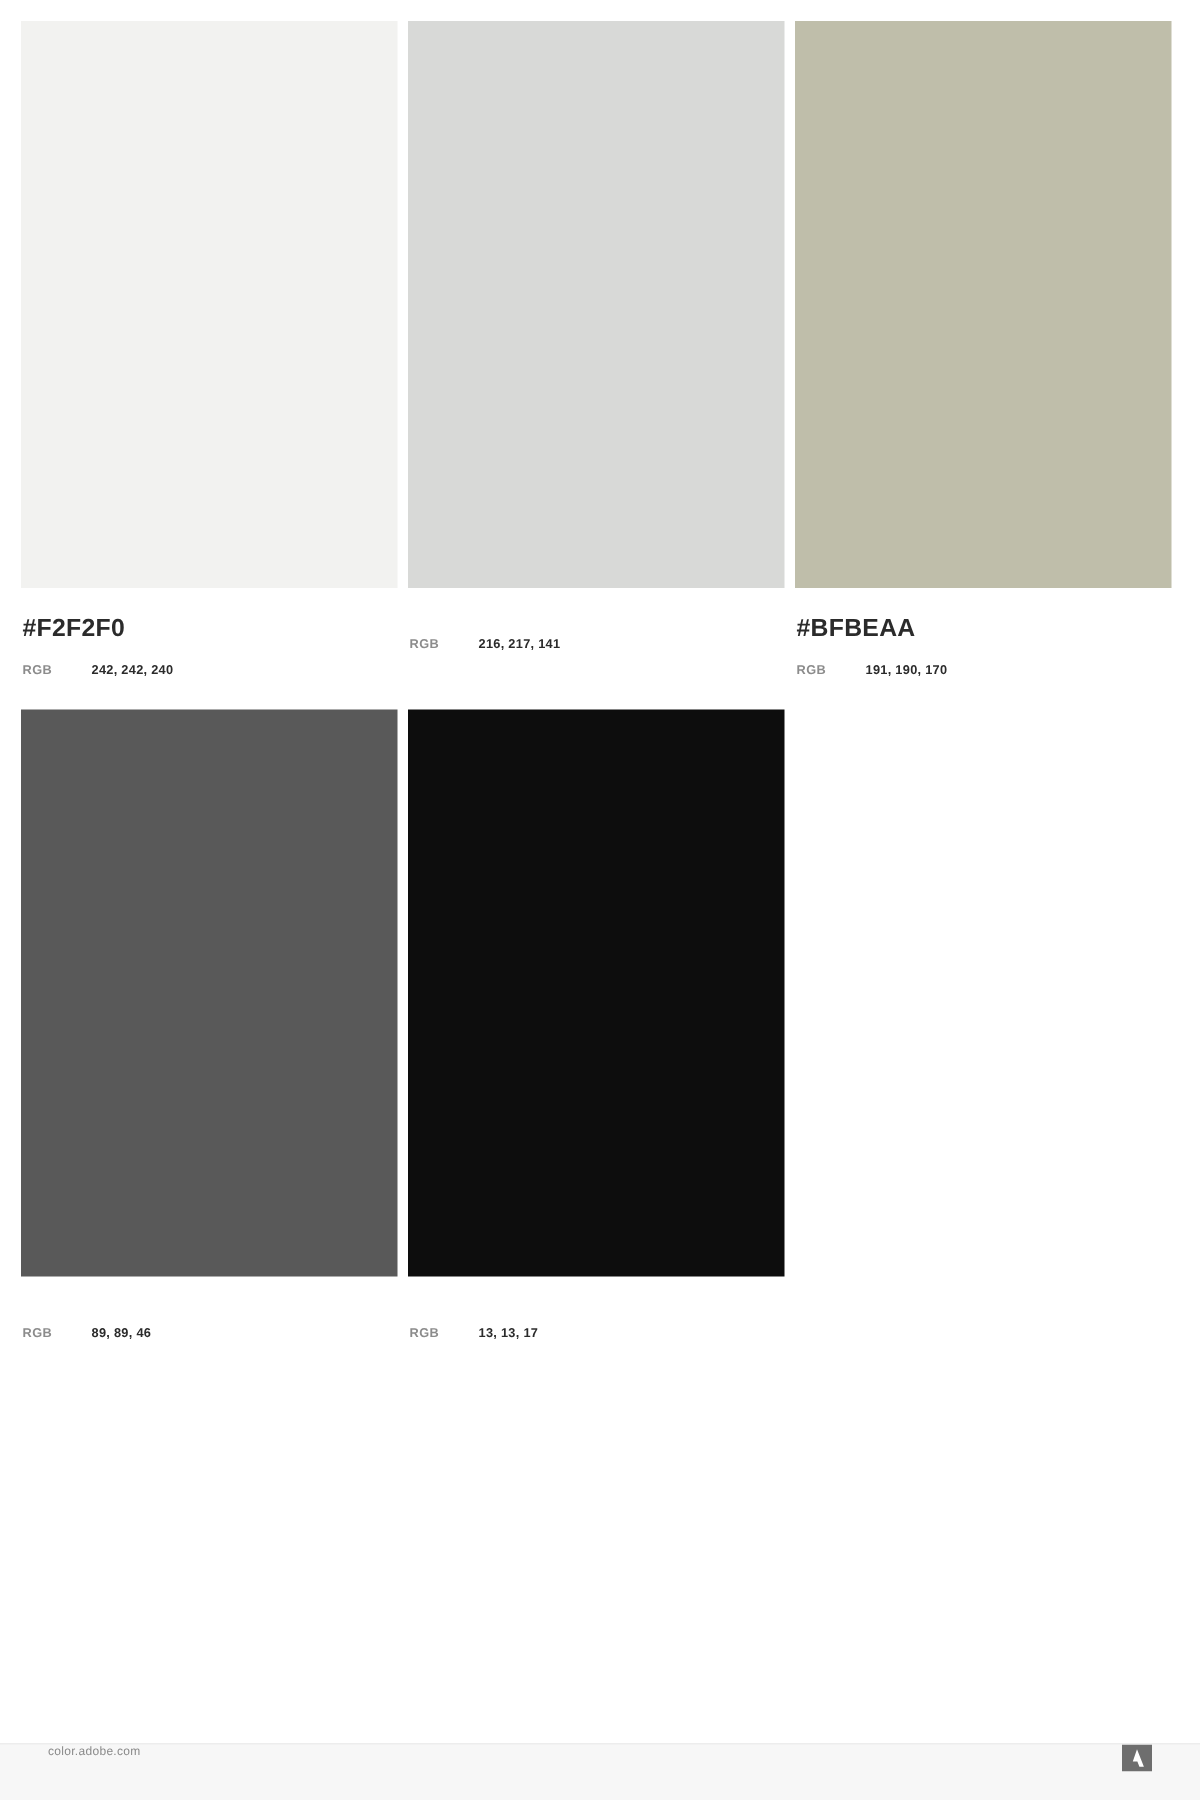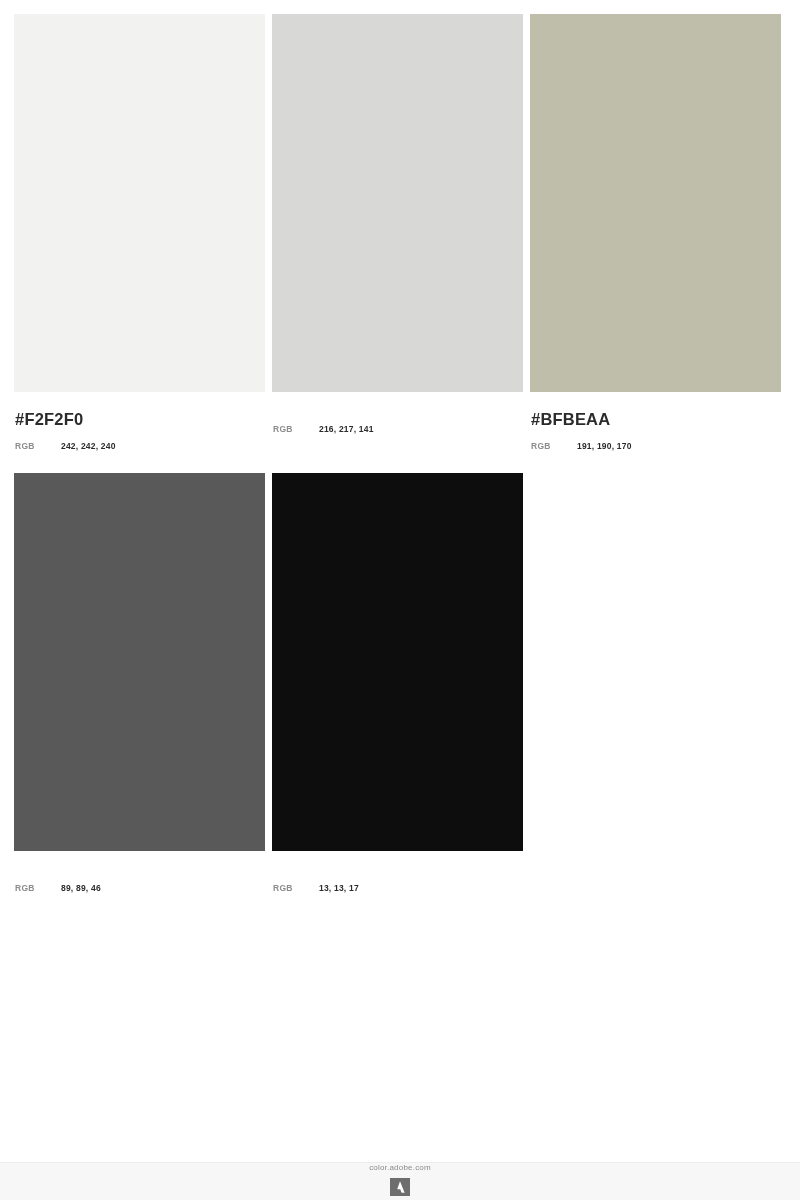--- a/index.html
+++ b/index.html
@@ -76,25 +76,24 @@
 
   .footer {
     position: absolute;
     left: 0;
     right: 0;
     bottom: 0;
     height: 38px;
     background: #F7F7F7;
     border-top: 1px solid #EDEDED;
     display: flex;
-    align-items: center;
+    align-items: flex-start;
     justify-content: space-between;
-    padding: 0 18px;
+    padding: 0 32px;
     box-sizing: border-box;
-    flex-direction: column;
   }
 
   .footer-url {
     font-size: 8px;
     color: #8A8A8A;
     letter-spacing: 0.2px;
   }
 
   .adobe-logo {
     display: block;

